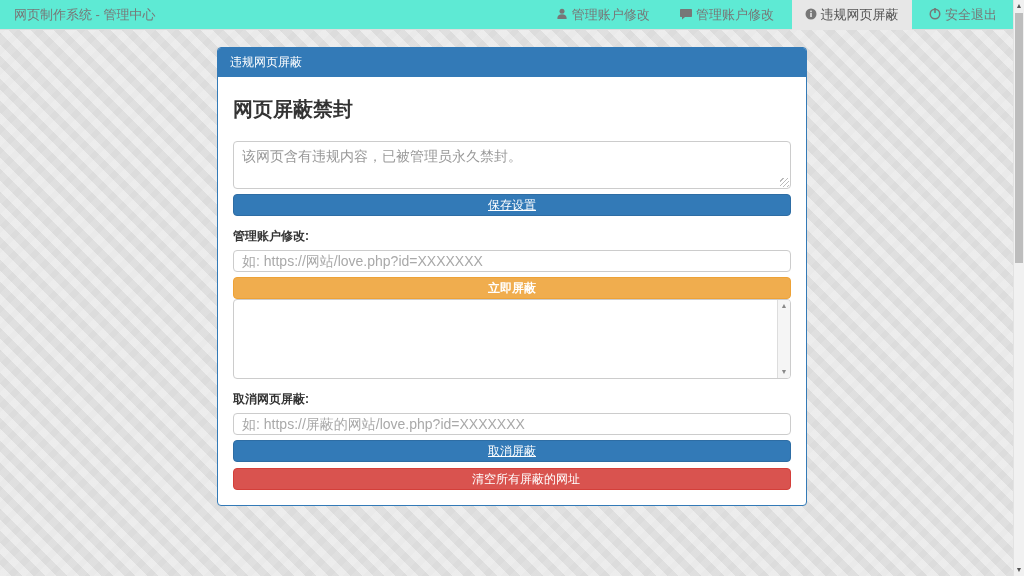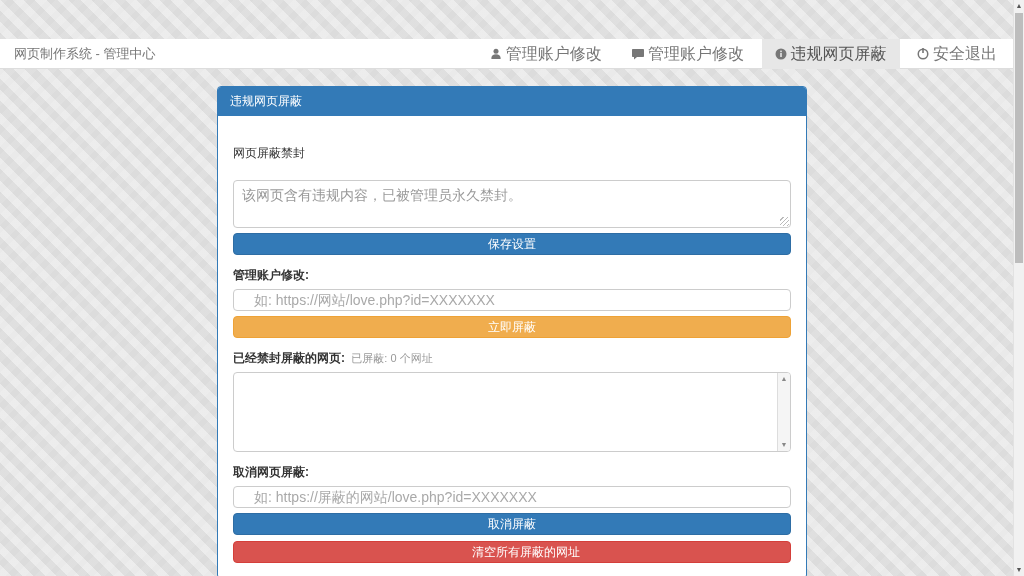--- a/index.html
+++ b/index.html
@@ -7,66 +7,66 @@
   body {
     font-family:"Liberation Sans","DejaVu Sans",sans-serif;
     background-color:#e3e3e3;
     background-image:
       repeating-linear-gradient(45deg, rgba(255,255,255,.35) 0 8px, rgba(0,0,0,.015) 8px 16px),
       repeating-linear-gradient(-45deg, rgba(0,0,0,.02) 0 6px, transparent 6px 14px);
     position:relative;
   }
 
   
-  .navbar { height:30px; background:#ffffff; border-bottom:1px solid #ddd; position:relative; z-index:5;margin-top:39px; }
+  .navbar { height:30px; background:#5eead4; border-bottom:1px solid #ddd; position:relative; z-index:5; }
   .brand { float:left; line-height:30px; padding:0 14px; font-size:13px; color:#777; }
   .nav { float:right; margin-right:14px; }
-  .nav-item { display:inline-block; vertical-align:top; line-height:30px; padding:0 13px; font-size:16px; color:#777; cursor:pointer; }
+  .nav-item { display:inline-block; vertical-align:top; line-height:30px; padding:0 13px; font-size:13px; color:#777; cursor:pointer; }
   .nav-item.active { background:#e7e7e7; color:#555; }
   .nav-icon { display:inline-block; width:12px; height:12px; vertical-align:-1px; margin-right:4px; }
   .nav-icon svg { display:block; width:12px; height:12px; fill:#777; }
 
   
   .container { width:590px; margin:17px auto 0; }
 
   
   .panel-primary { background:#fff; border:1px solid #337ab7; border-radius:4px; }
   .panel-primary .panel-heading { background:#337ab7; color:#fff; font-size:12px; padding:6px 12px; border-radius:3px 3px 0 0; }
   .panel-body { padding:13px 15px 15px; }
-  .page-title { font-size:12px; font-weight:400; color:#333; margin:16px 0 18px; }
+  .page-title { font-size:20px; font-weight:700; color:#333; margin:6px 0 18px; }
 
   .form-label { display:block; font-size:12px; font-weight:700; color:#333; margin:0 0 5px; }
   .count-note { font-weight:400; color:#999; font-size:11px; margin-left:3px; }
 
   .txt, .inp {
     width:100%; border:1px solid #ccc; border-radius:4px; background:#fff;
     font-family:"Liberation Sans","DejaVu Sans",sans-serif;
     font-size:14px; color:#999; outline:none;
   }
   .txt { padding:6px 8px; resize:none; display:block; }
   .txt-popup { height:48px; }
-  .inp { height:22px; padding:2px 20px; display:block; }
+  .inp { height:22px; padding:2px 8px; display:block; }
   .inp::placeholder { color:#a9a9a9; opacity:1; }
 
   .relwrap { position:relative; }
   .resize-grip { position:absolute; right:2px; bottom:2px; width:9px; height:9px;
     background:repeating-linear-gradient(135deg, transparent 0 2px, #bbb 2px 3px); pointer-events:none; }
 
   
   .txt-biglist { height:80px; padding-right:18px; }
   .fake-vscroll { position:absolute; top:1px; bottom:1px; right:1px; width:13px;
     background:#f5f5f5; border-left:1px solid #ddd; border-radius:0 3px 3px 0;
     display:flex; flex-direction:column; justify-content:space-between; align-items:center; }
   .fake-vscroll .arr { font-size:7px; color:#888; line-height:10px; padding:1px 0; cursor:pointer; }
 
   .btn { display:block; width:100%; height:22px; border-radius:4px; border:1px solid transparent;
     color:#fff; font-size:12px; line-height:20px; text-align:center; cursor:pointer; padding:0;
     font-family:"Liberation Sans","DejaVu Sans",sans-serif; }
-  .btn-primary { background:#337ab7; border-color:#2e6da4; }
-  .btn-warning { background:#f0ad4e; border-color:#eea236; }
+  .btn-primary { background:#337ab7; border-color:#2e6da4;text-decoration:underline; }
+  .btn-warning { background:#f0ad4e; border-color:#eea236;font-weight:bold; }
   .btn-danger  { background:#d9534f; border-color:#d43f3a; }
 
   .mt5 { margin-top:5px; } .mt6 { margin-top:6px;padding-left:28px; } .mt12 { margin-top:12px; }
 
   
   .win-scrollbar { position:fixed; top:0; right:0; bottom:0; width:11px; background:#f1f1f1;
     border-left:1px solid #e2e2e2; z-index:10; }
   .win-scrollbar .arr { position:absolute; left:0; width:100%; text-align:center; font-size:7px; color:#555; line-height:12px; cursor:pointer; }
   .win-scrollbar .arr.up { top:0; } .win-scrollbar .arr.down { bottom:0; }
   .win-thumb { position:absolute; top:13px; left:1px; right:1px; height:250px; background:#bdbdbd; cursor:pointer; }
@@ -123,28 +123,20 @@
       <div class="relwrap">
         <textarea class="txt txt-popup" style="">该网页含有违规内容，已被管理员永久禁封。</textarea>
         <span class="resize-grip"></span>
       </div>
       <button class="btn btn-primary mt5">保存设置</button>
 
       <label class="form-label mt12">管理账户修改:</label>
       <input class="inp" placeholder="如: https://网站/love.php?id=XXXXXXX" style="">
       <button class="btn btn-warning mt5">立即屏蔽</button>
 
-      <label class="form-label mt12">
-        <span>已经禁封屏蔽的网页:</span>
-        <span class="count-note">
-          <span>已屏蔽:</span>
-          <span>0</span>
-          <span>个网址</span>
-        </span>
-      </label>
       <div class="relwrap">
         <textarea class="txt txt-biglist" style=""></textarea>
         <span class="fake-vscroll">
           <span class="arr">▲</span>
           <span class="arr">▼</span>
         </span>
       </div>
 
       <label class="form-label mt12">取消网页屏蔽:</label>
       <input class="inp" placeholder="如: https://屏蔽的网站/love.php?id=XXXXXXX" style="">

